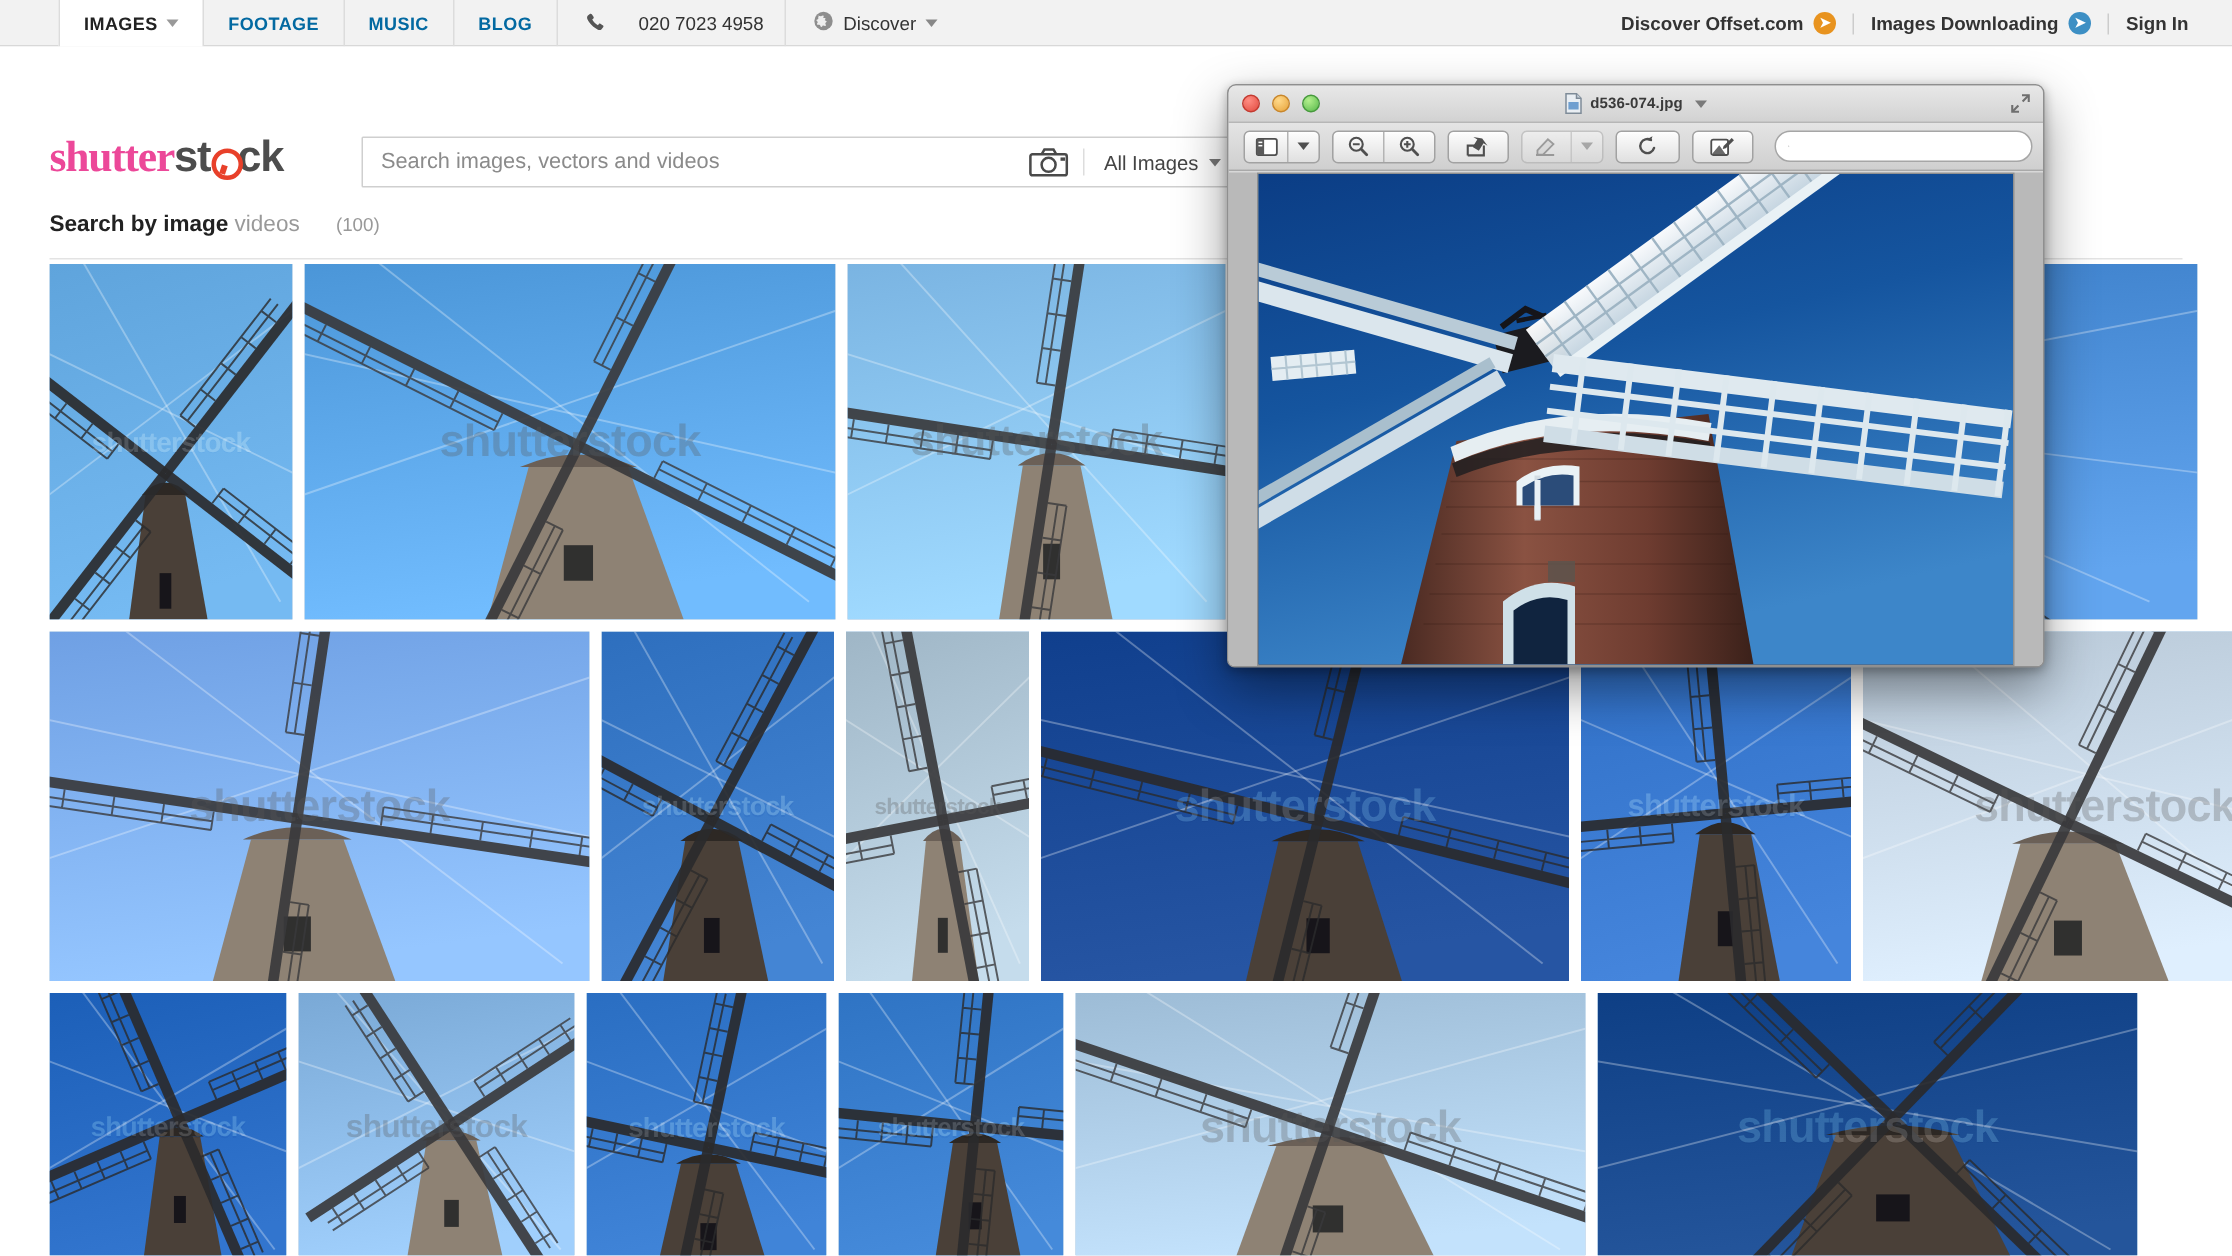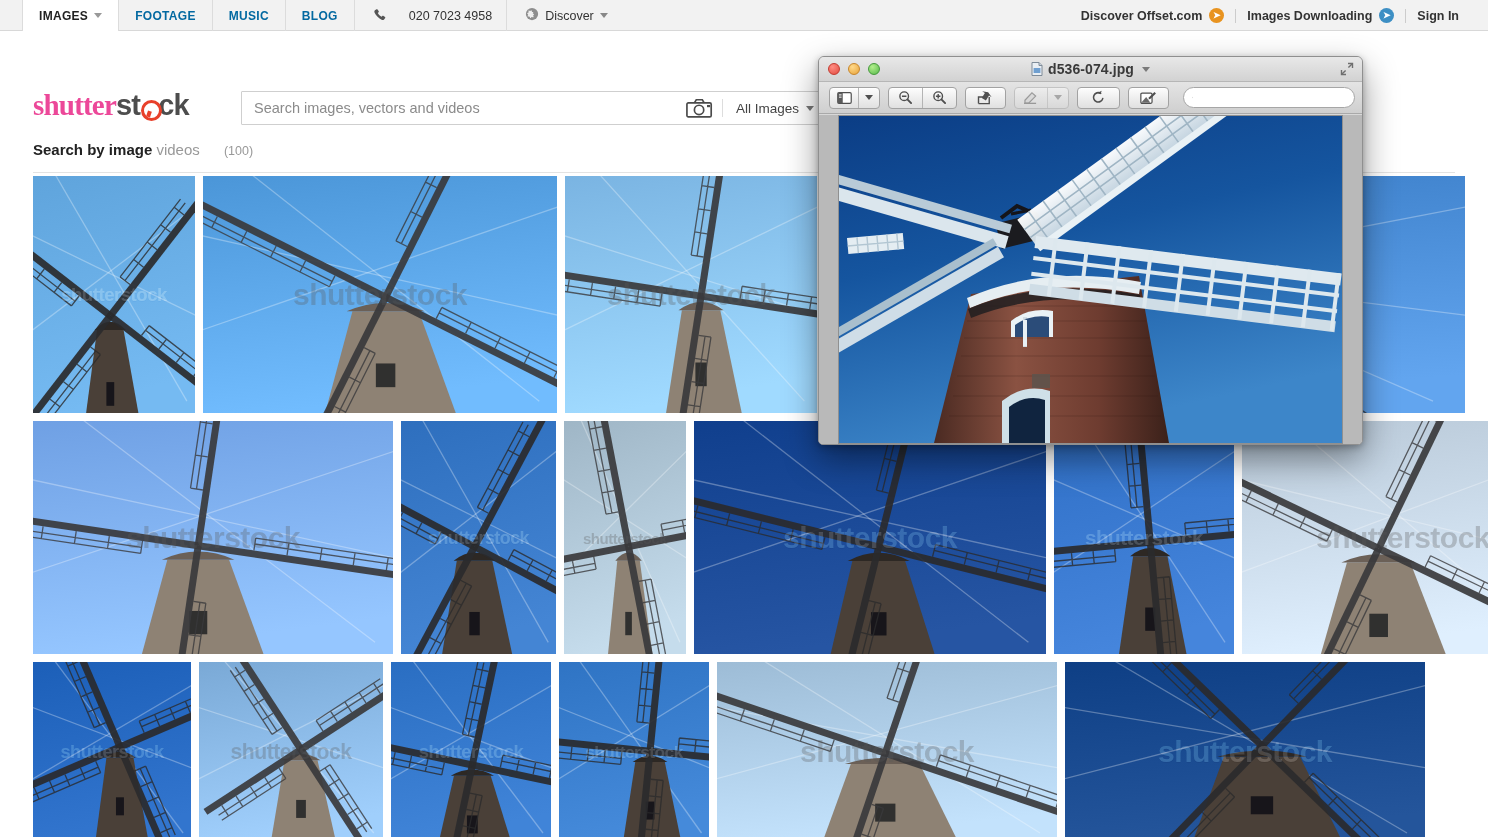--- a/index.html
+++ b/index.html
@@ -14,21 +14,21 @@
   }
   .page { position: relative; width: 1488px; height: 837px; background:#fff; overflow:hidden; }
 
   
   .topnav {
     position: absolute; left:0; top:0; width:1488px; height:31px;
     background:#f2f2f2;
     border-bottom:1px solid #d8d8d8;
     display:flex; align-items:stretch;
   }
-  .topnav-left { display:flex; align-items:stretch; padding-left:22px; }
+  .topnav-left { display:flex; align-items:stretch; padding-left:22px;margin-left:17px; }
   .nav-tab {
     display:flex; align-items:center; justify-content:center;
     padding: 0 16px;
     font-size:12px; font-weight:bold; letter-spacing:0.3px;
     color:#0369a1;
     border-right:1px solid #dcdcdc;
     background:transparent;
     cursor:pointer;
     height:31px;
     white-space:nowrap;
@@ -174,21 +174,21 @@
     border-bottom:1px solid #b6b6b6;
     display:flex; align-items:center;
   }
   .traffic { display:flex; gap:8px; padding-left:9px; align-items:center; }
   .tl { width:12px;height:12px;border-radius:50%; cursor:pointer; }
   .tl.red   { background:radial-gradient(circle at 35% 30%, #ff8d83, #e24b40); border:1px solid #c33a30; }
   .tl.amber { background:radial-gradient(circle at 35% 30%, #ffd98a, #e7a33a); border:1px solid #c8862b; }
   .tl.green { background:radial-gradient(circle at 35% 30%, #b3ef8d, #57b94b); border:1px solid #46993c; }
   .pv-title {
     position:absolute; left:0; right:0; text-align:center;
-    font-size:14px; color:#3a3a3a; font-weight:bold; letter-spacing:0.1px;
+    font-size:10px; color:#3a3a3a; font-weight:bold; letter-spacing:0.1px;
     display:flex; align-items:center; justify-content:center; gap:5px;
     pointer-events:none;
   }
   .doc-icon { display:inline-block; width:12px;height:14px; }
   .title-caret {
     width:0;height:0;border-left:4px solid transparent;border-right:4px solid transparent;
     border-top:5px solid #7a7a7a; margin-left:3px;
   }
   .pv-fullscreen { position:absolute; right:8px; top:5px; cursor:pointer; }
 

